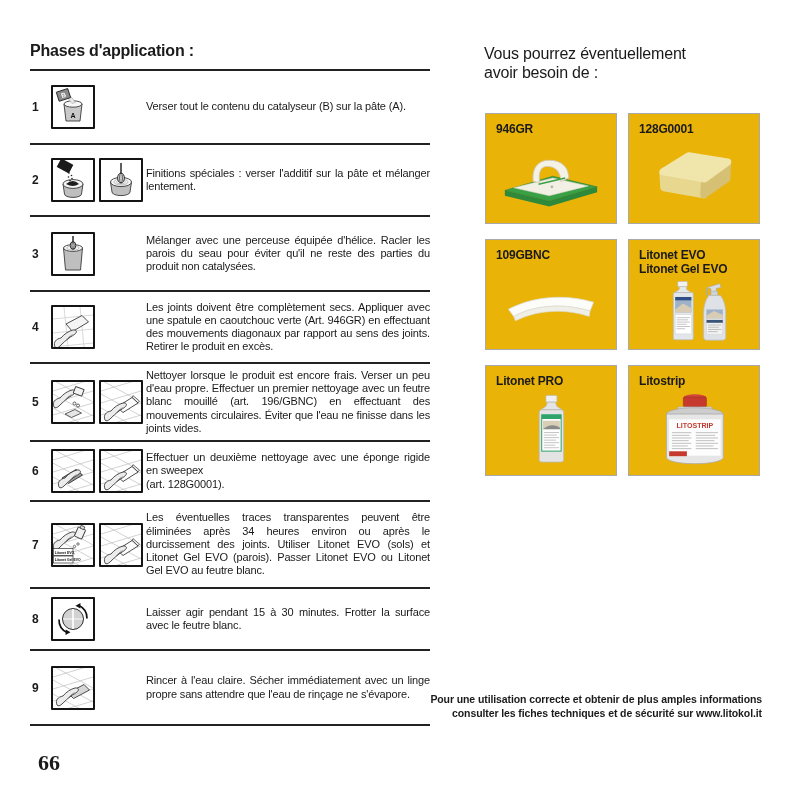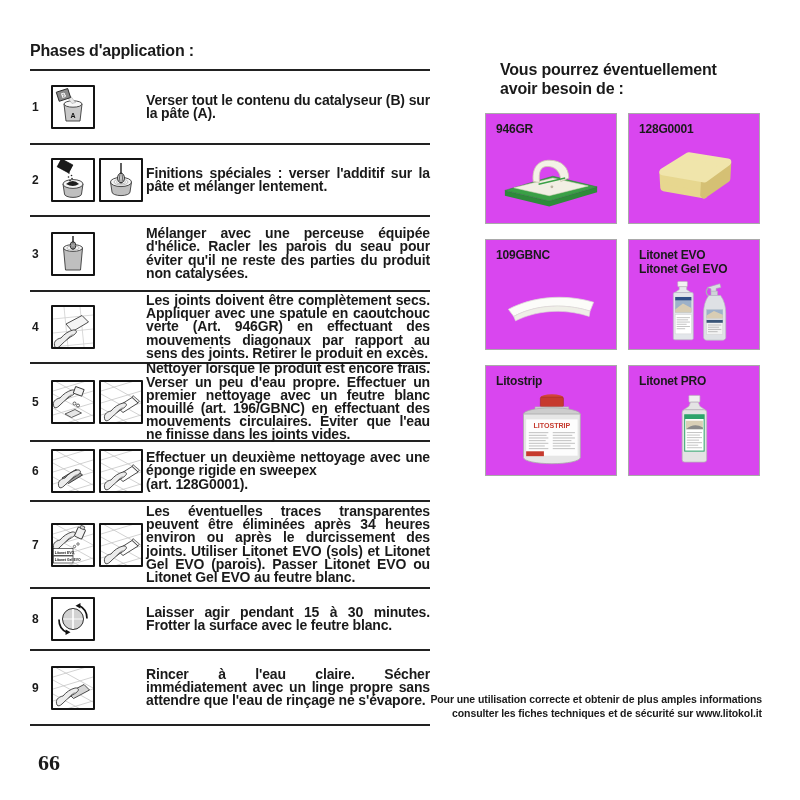--- a/index.html
+++ b/index.html
@@ -11,29 +11,29 @@
   
   .left-col { position:absolute; left:30px; top:42px; width:400px; }
   .left-title { font-size:16px; font-weight:bold; letter-spacing:-0.2px; margin:0 0 9px 0; }
   .steps { border-top:2px solid #222; }
   .step { display:flex; align-items:center; border-bottom:2px solid #222; box-sizing:border-box; }
   .h74{height:74px}.h72{height:72px}.h75{height:75px}.h78{height:78px}
   .h60{height:60px}.h87{height:87px}.h62{height:62px}
   .step-num { flex:0 0 19px; font-weight:bold; font-size:12px; padding-left:2px; }
   .step-icons { flex:0 0 95px; display:flex; gap:4px; align-items:center; }
   .sicon { width:40px; height:40px; border:2px solid #141414; background:#fff; display:block; border-radius:1px; }
-  .step-text { flex:1; font-size:14px; line-height:13.2px; text-align:justify;
-               letter-spacing:-0.15px; white-space:pre-line;font-weight:bold; }
+  .step-text { flex:1; font-size:11px; line-height:13.2px; text-align:justify;
+               letter-spacing:-0.15px; white-space:pre-line; }
   
   .right-col { position:absolute; left:484px; top:44px; width:280px; }
-  .right-title { font-size:16px; font-weight:bold; line-height:19px; letter-spacing:-0.2px; margin:16px; }
+  .right-title { font-size:16px; font-weight:normal; line-height:19px; letter-spacing:-0.2px; margin:0; }
   .grid { position:absolute; left:485px; top:113px; width:277px;
           display:grid; grid-template-columns:132px 132px; grid-auto-rows:111px;
           column-gap:11px; row-gap:15px; }
-  .product { border:1px solid #a9a9a9; box-sizing:border-box; background:#d946ef;
+  .product { border:1px solid #a9a9a9; box-sizing:border-box; background:#eab308;
              display:flex; flex-direction:column; padding:8px 10px 3px 10px; }
   .product-label { font-weight:bold; font-size:12px; line-height:14px; letter-spacing:-0.2px; }
   .photo-wrap { flex:1; display:flex; align-items:center; justify-content:center; overflow:hidden; }
   .photo-wrap svg { display:block; }
   
   .footer-note { position:absolute; right:38px; top:692px; width:340px; text-align:right;
                  font-weight:bold; font-size:10.5px; line-height:14px; letter-spacing:-0.1px; }
   .page-num { position:absolute; left:38px; top:750px;
               font-family:"Liberation Serif", serif; font-weight:bold; font-size:22px; }
 </style>
@@ -325,20 +325,44 @@
             <path d="M81,61 H99"></path>
               <path d="M81,64 H96"></path>
               <path d="M81,67 H99"></path>
               <path d="M81,70 H94"></path>
           </g>
         </svg>
       </div>
     </div>
 
     <div class="product">
+      <div class="product-label">Litonet PRO</div>
+      <div class="photo-wrap">
+        <svg width="118" height="76" viewBox="0 0 124 90">
+          <rect x="56" y="4" width="13" height="8" rx="1" fill="#f0f0f0" stroke="#bbbbbb" stroke-width="0.8"></rect>
+          <path d="M58,12 L56,17 L50,21 L75,21 L69,17 L67,12 Z" fill="#e4e4e4" stroke="#bbbbbb" stroke-width="0.8"></path>
+          <rect x="48" y="21" width="29" height="62" rx="3" fill="#e3e3e3" stroke="#b8b8b8" stroke-width="0.9"></rect>
+          <rect x="51" y="27" width="23" height="43" fill="#ffffff" stroke="#2ea36b" stroke-width="1.2"></rect>
+          <rect x="51" y="27" width="23" height="5" fill="#2ea36b"></rect>
+          <rect x="52.5" y="34" width="20" height="10" fill="#d9cfb6"></rect>
+          <path d="M52.5,44 Q62,36 72.5,42 L72.5,44 Z" fill="#8a8a8a"></path>
+          <g stroke="#9a9a9a" stroke-width="0.7">
+            <path d="M53.5,48 H71.5"></path>
+              <path d="M53.5,51 H69"></path>
+              <path d="M53.5,54 H71.5"></path>
+            <path d="M53.5,57 H68"></path>
+              <path d="M53.5,60 H71.5"></path>
+              <path d="M53.5,63 H67"></path>
+              <path d="M53.5,66 H71.5"></path>
+          </g>
+        </svg>
+      </div>
+    </div>
+
+    <div class="product">
       <div class="product-label">Litostrip</div>
       <div class="photo-wrap">
         <svg width="118" height="80" viewBox="0 0 124 90">
           <ellipse cx="63" cy="8" rx="13" ry="3.2" fill="#d24538"></ellipse>
           <rect x="50" y="8" width="26" height="11" rx="1.5" fill="#c63a2e" stroke="#a32e24" stroke-width="0.7"></rect>
           <rect x="44" y="19" width="38" height="5" fill="#d6d6d6" stroke="#b0b0b0" stroke-width="0.6"></rect>
           <ellipse cx="63" cy="27" rx="32" ry="7" fill="#cdcdcd" stroke="#a8a8a8" stroke-width="0.8"></ellipse>
           <path d="M31,27 L31,76 A32,7 0 0 0 95,76 L95,27 Z" fill="#e6e6e6" stroke="#ababab" stroke-width="0.9"></path>
           <rect x="34" y="33" width="58" height="41" fill="#fdfdfd"></rect>
           <text x="63" y="43" font-size="8" font-weight="bold" fill="#c63a2e" text-anchor="middle">LITOSTRIP</text>
@@ -356,44 +380,20 @@
               <path d="M64,57 H85"></path>
             <path d="M64,60 H89"></path>
               <path d="M64,63 H84"></path>
               <path d="M64,66 H89"></path>
           </g>
           <rect x="34" y="69" width="20" height="5.5" fill="#c63a2e"></rect>
         </svg>
       </div>
     </div>
 
-    <div class="product">
-      <div class="product-label">Litonet PRO</div>
-      <div class="photo-wrap">
-        <svg width="118" height="76" viewBox="0 0 124 90">
-          <rect x="56" y="4" width="13" height="8" rx="1" fill="#f0f0f0" stroke="#bbbbbb" stroke-width="0.8"></rect>
-          <path d="M58,12 L56,17 L50,21 L75,21 L69,17 L67,12 Z" fill="#e4e4e4" stroke="#bbbbbb" stroke-width="0.8"></path>
-          <rect x="48" y="21" width="29" height="62" rx="3" fill="#e3e3e3" stroke="#b8b8b8" stroke-width="0.9"></rect>
-          <rect x="51" y="27" width="23" height="43" fill="#ffffff" stroke="#2ea36b" stroke-width="1.2"></rect>
-          <rect x="51" y="27" width="23" height="5" fill="#2ea36b"></rect>
-          <rect x="52.5" y="34" width="20" height="10" fill="#d9cfb6"></rect>
-          <path d="M52.5,44 Q62,36 72.5,42 L72.5,44 Z" fill="#8a8a8a"></path>
-          <g stroke="#9a9a9a" stroke-width="0.7">
-            <path d="M53.5,48 H71.5"></path>
-              <path d="M53.5,51 H69"></path>
-              <path d="M53.5,54 H71.5"></path>
-            <path d="M53.5,57 H68"></path>
-              <path d="M53.5,60 H71.5"></path>
-              <path d="M53.5,63 H67"></path>
-              <path d="M53.5,66 H71.5"></path>
-          </g>
-        </svg>
-      </div>
-    </div>
-
   </div>
 
   <div class="footer-note">
     <span>Pour une utilisation correcte et obtenir de plus amples informations</span><br>
     <span>consulter les fiches techniques et de sécurité sur www.litokol.it</span>
   </div>
 
   <div class="page-num">66</div>
 
 </div>

